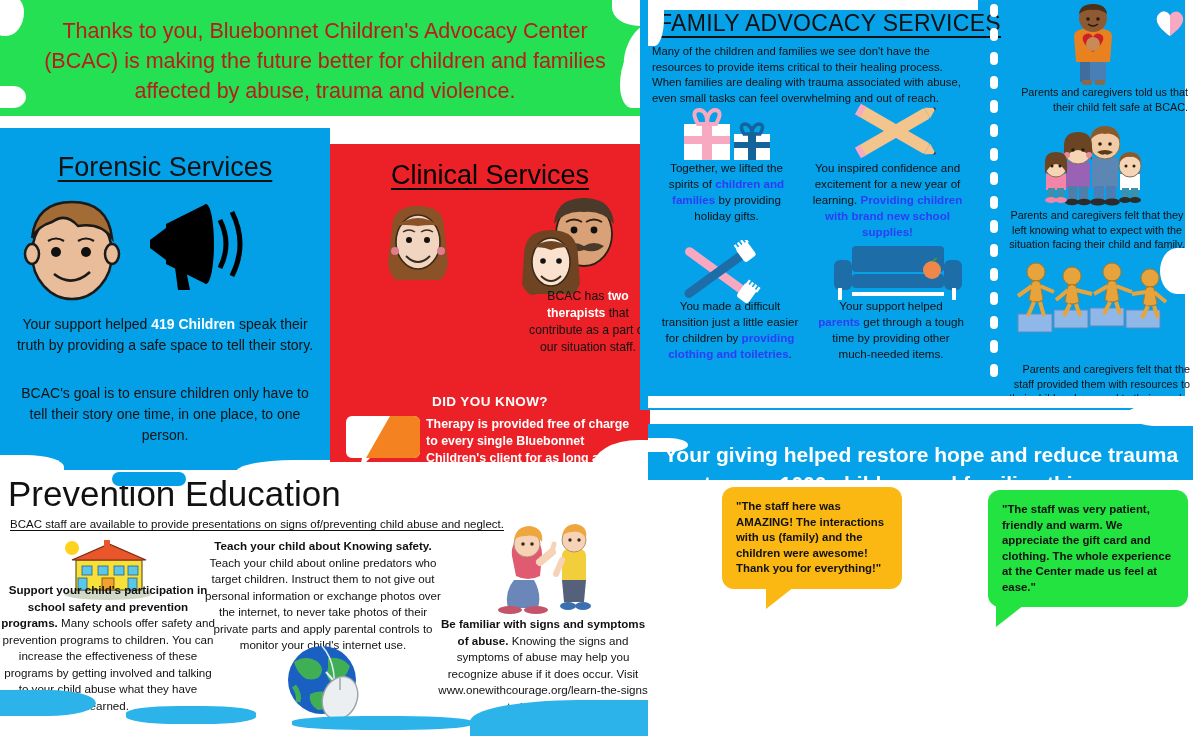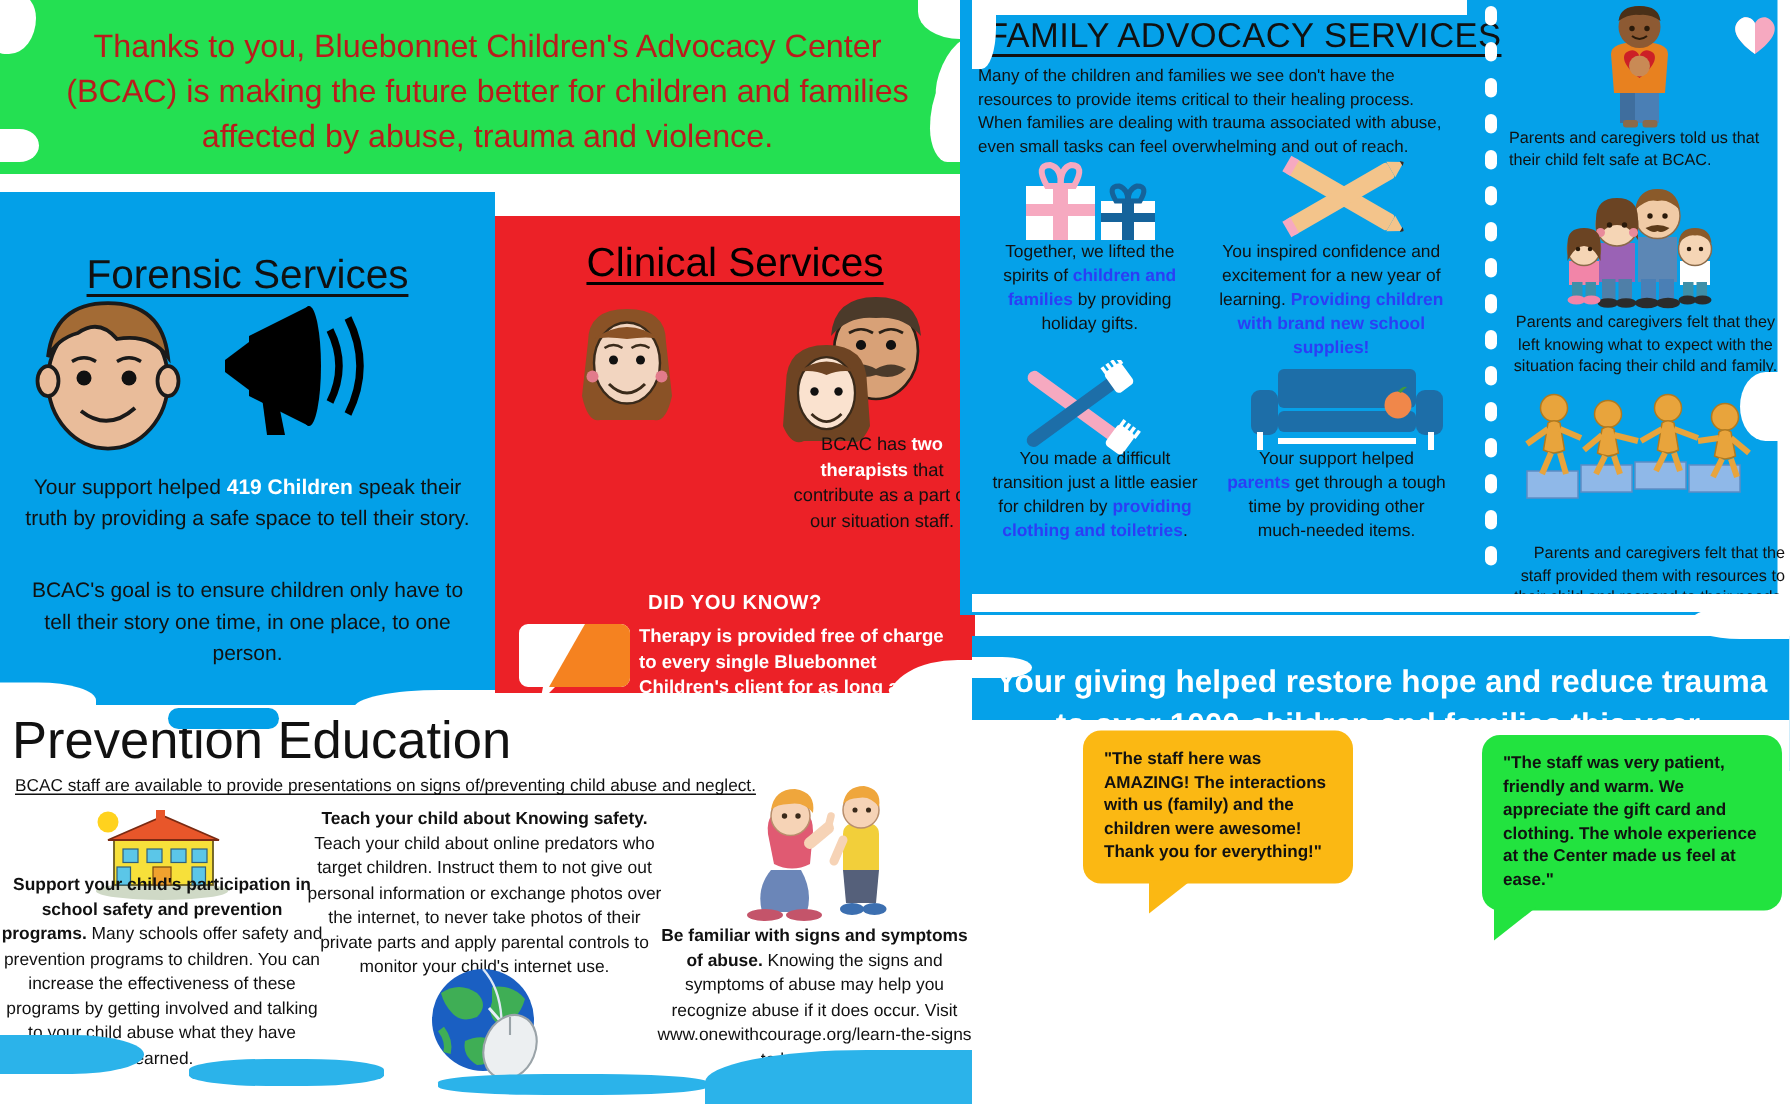--- a/index.html
+++ b/index.html
@@ -31,21 +31,21 @@
   #green-banner-text{
     position:relative;z-index:2;padding:16px 30px 0 30px;
     font-size:21.5px;line-height:30px;color:#b91c1c;text-align:center;
   }
 
   
   #forensic-panel{
     left:0;top:128px;width:330px;height:345px;background:#03a0e8;
   }
   #forensic-title{
-    text-align:center;font-size:27px;color:#111;padding-top:40px;
+    text-align:center;font-size:27px;color:#111;padding-top:24px;
     text-decoration:underline;text-underline-offset:4px;
   }
   #forensic-body1{
     position:absolute;left:14px;top:186px;width:302px;text-align:center;
     font-size:14px;line-height:21px;color:#111;
   }
   #forensic-body2{
     position:absolute;left:14px;top:255px;width:302px;text-align:center;
     font-size:14px;line-height:21px;color:#111;
   }
@@ -103,21 +103,21 @@
   #fam-c1{position:absolute;left:664px;top:160px;width:125px;text-align:center;font-size:11.6px;line-height:16px;color:#111;}
   #fam-c2{position:absolute;left:810px;top:160px;width:155px;text-align:center;font-size:11.6px;line-height:16px;color:#111;}
   #fam-c3{position:absolute;left:660px;top:298px;width:140px;text-align:center;font-size:11.6px;line-height:16px;color:#111;}
   #fam-c4{position:absolute;left:818px;top:298px;width:146px;text-align:center;font-size:11.6px;line-height:16px;color:#111;}
 
   
   #dashed-divider{position:absolute;left:990px;top:4px;width:8px;height:400px;}
   #dashed-divider span{display:block;width:8px;height:13px;background:#fff;border-radius:4px;margin-bottom:11px;}
 
   
-  #rc1{position:absolute;left:1006px;top:85px;width:182px;text-align:left;font-size:10.8px;line-height:14.5px;color:#111;}
+  #rc1{position:absolute;left:1006px;top:85px;width:182px;text-align:right;font-size:10.8px;line-height:14.5px;color:#111;}
   #rc2{position:absolute;left:1004px;top:208px;width:186px;text-align:center;font-size:10.8px;line-height:14.5px;color:#111;}
   #rc3{position:absolute;left:1004px;top:362px;width:186px;text-align:right;font-size:10.8px;line-height:14.5px;color:#111;}
 
   
   #giving-band{left:648px;top:424px;width:545px;height:90px;background:#05a1e9;}
   #giving-text{
     position:absolute;left:14px;top:16px;width:518px;text-align:center;
     font-size:21px;line-height:29px;font-weight:bold;color:#fff;
   }
   #quotes-band{left:648px;top:480px;width:545px;height:150px;background:#ffffff;}

